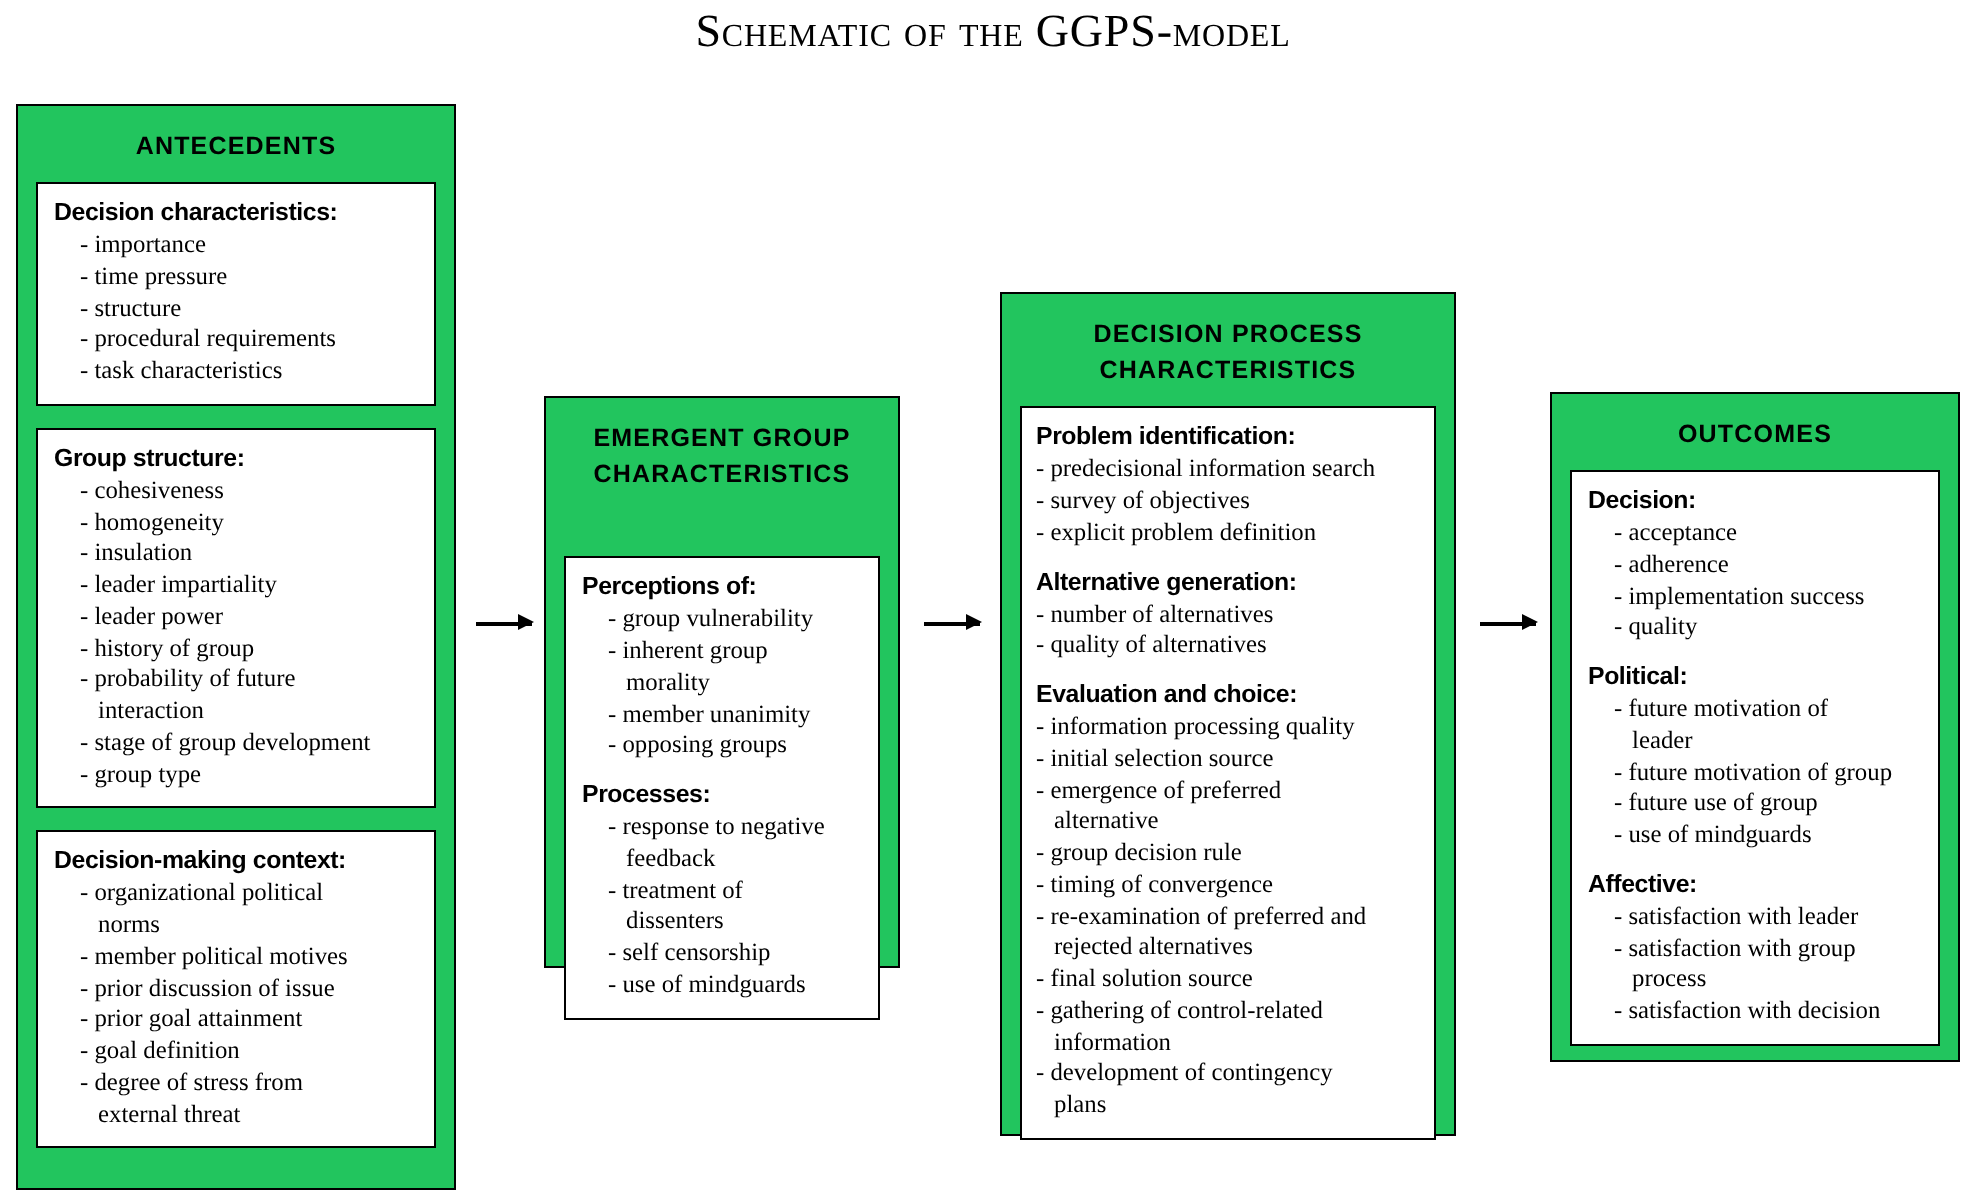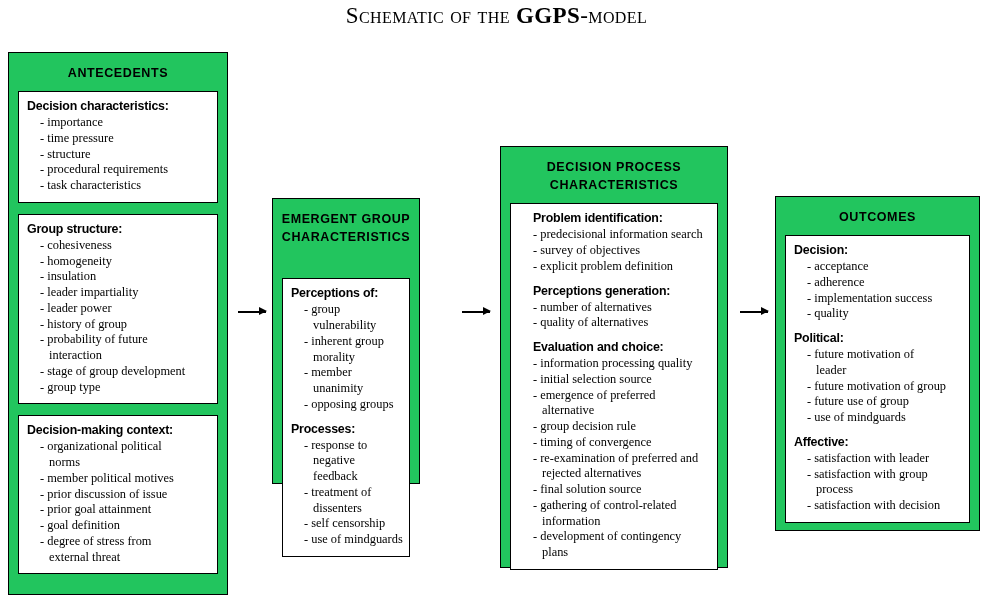--- a/index.html
+++ b/index.html
@@ -15,21 +15,21 @@
   .title{
     position:absolute;left:0;top:0;width:993px;
     text-align:center;
     font-family:"Liberation Serif", serif;
     font-size:23px;
     font-variant:small-caps;
     letter-spacing:.4px;
     padding-top:3px;
     white-space:pre;
   }
-  .title .strong{font-weight:bold;}
+  .title .strong{font-weight:normal;}
   
   .obox{
     position:absolute;
     border:1.6px solid #000;
     background:#22c55e;
     box-sizing:border-box;
   }
   .ohead{
     text-align:center;
     font-family:"Liberation Sans", sans-serif;
@@ -122,21 +122,21 @@
       <li>- prior goal attainment</li>
       <li>- goal definition</li>
       <li>- degree of stress from
   external threat</li>
     </ul>
   </div>
 </div>
 
 <div class="arrow" style="left:238px;top:311px;width:28px;"></div>
 
-<div class="obox" style="left:272px;top:198px;width:148px;height:286px;">
+<div class="obox" style="left:272px;top:198px;width:178px;height:286px;">
   <div class="ohead">EMERGENT GROUP
 CHARACTERISTICS</div>
 
   <div class="ibox" style="margin-bottom:8px;margin-top:32px;">
     <div class="ihead">Perceptions of:</div>
     <ul class="items">
       <li>- group vulnerability</li>
       <li>- inherent group
   morality</li>
       <li>- member unanimity</li>
@@ -154,29 +154,29 @@
     </ul>
   </div>
 </div>
 
 <div class="arrow" style="left:462px;top:311px;width:28px;"></div>
 
 <div class="obox flush" style="left:500px;top:146px;width:228px;height:422px;">
   <div class="ohead">DECISION PROCESS
 CHARACTERISTICS</div>
 
-  <div class="ibox" style="margin-bottom:8px;padding-left:22px;">
+  <div class="ibox" style="margin-bottom:8px;padding-left:7px;">
     <div class="ihead">Problem identification:</div>
     <ul class="items">
       <li>- predecisional information search</li>
       <li>- survey of objectives</li>
       <li>- explicit problem definition</li>
     </ul>
     <div class="gap"></div>
-    <div class="ihead">Perceptions generation:</div>
+    <div class="ihead">Alternative generation:</div>
     <ul class="items">
       <li>- number of alternatives</li>
       <li>- quality of alternatives</li>
     </ul>
     <div class="gap"></div>
     <div class="ihead">Evaluation and choice:</div>
     <ul class="items">
       <li>- information processing quality</li>
       <li>- initial selection source</li>
       <li>- emergence of preferred

